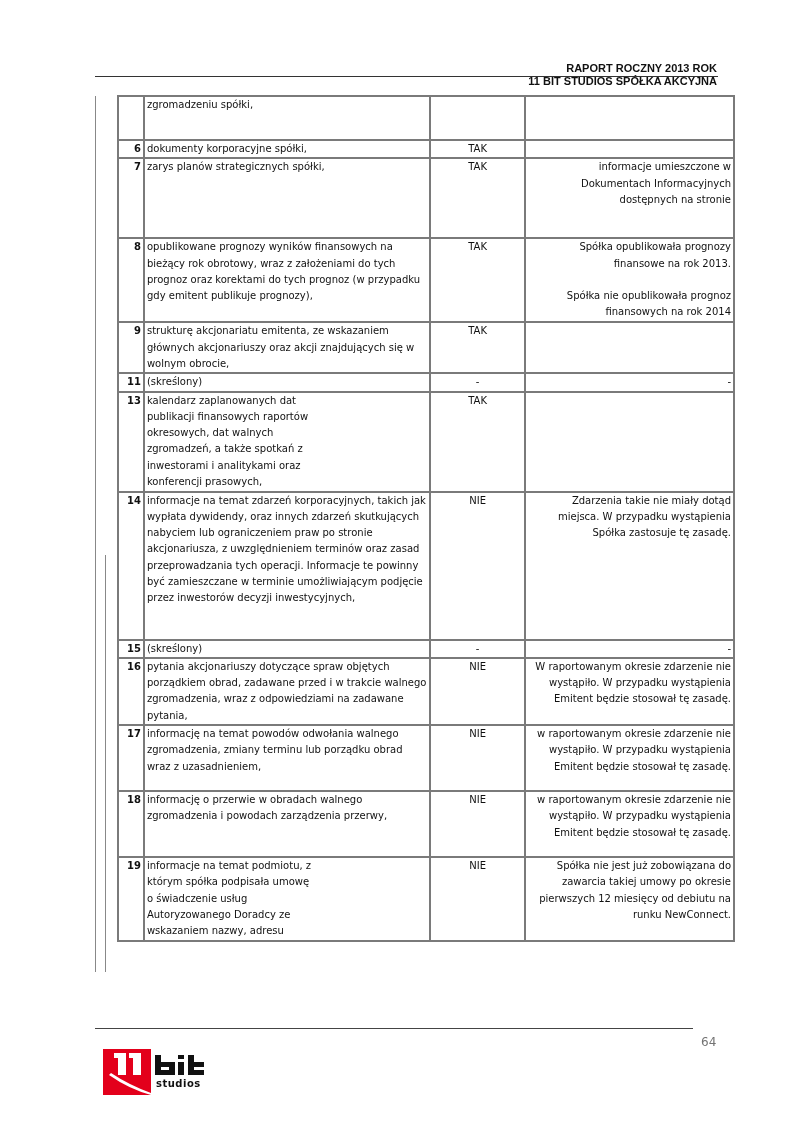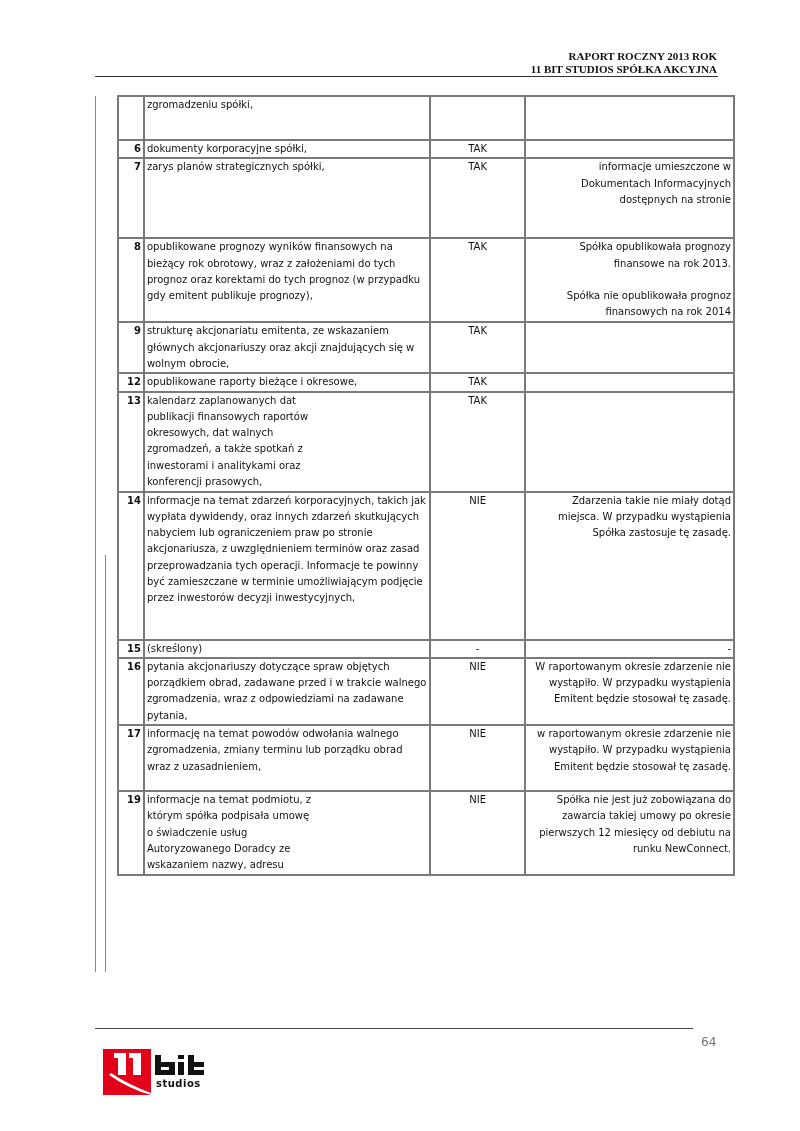--- a/index.html
+++ b/index.html
@@ -1,19 +1,19 @@
 <!DOCTYPE html>
 <html><head>
   <meta charset="utf-8">
   <style>
     html, body { margin: 0; padding: 0; background: #ffffff; }
     body { width: 800px; height: 1131px; position: relative; overflow: hidden;
            font-family: "DejaVu Sans", "Liberation Sans", sans-serif; color: #111; }
-    .header { position: absolute; right: 83px; top: 50px; text-align: right;
-              font-family: Liberation Serif, serif; font-weight: bold; font-size: 11px; line-height: 13px; color: #111; }
+    .header { position: absolute; right: 83px; top: 62px; text-align: right;
+              font-family: Liberation Sans, sans-serif; font-weight: bold; font-size: 11px; line-height: 13px; color: #111; }
     .header-rule { position: absolute; left: 95px; right: 82px; top: 76px; border-top: 1px solid #333; }
     .left-line { position: absolute; left: 95px; top: 96px; height: 876px; border-left: 1px solid #888; }
     .left-line2 { position: absolute; left: 105px; top: 555px; height: 417px; border-left: 1px solid #888; }
     table.main { position: absolute; left: 117px; top: 95px; width: 618px; border-collapse: collapse;
                  font-size: 10px; line-height: 16.3px; }
     table.main td { border: 2px solid #7a7a7a; vertical-align: top; padding: 0 2px; }
     td.num { width: 20px; text-align: right; font-weight: bold; padding-right: 1px; }
     td.desc { width: 282px; }
     td.val { width: 90px; text-align: center; }
     td.comm { width: 204px; }
@@ -71,26 +71,26 @@
         </td>
       </tr>
       <tr style="height: 51px;">
         <td class="num">9</td>
         <td class="desc">strukturę akcjonariatu emitenta, ze wskazaniem głównych akcjonariuszy oraz akcji znajdujących się w wolnym obrocie,</td>
         <td class="val">TAK</td>
         <td class="comm">
           <div class="comm-text"></div>
         </td>
       </tr>
-      <tr style="height: 18px;">
-        <td class="num">12</td>
-        <td class="desc">opublikowane raporty bieżące i okresowe,</td>
-        <td class="val">TAK</td>
-        <td class="comm">
-          <div class="comm-text"></div>
+      <tr style="height: 17px;">
+        <td class="num">11</td>
+        <td class="desc">(skreślony)</td>
+        <td class="val">-</td>
+        <td class="comm" style="text-align: center;">
+          <div class="comm-text">-</div>
         </td>
       </tr>
       <tr style="height: 100px;">
         <td class="num">13</td>
         <td class="desc">
           <div>kalendarz zaplanowanych dat</div>
           <div>publikacji finansowych raportów</div>
           <div>okresowych, dat walnych</div>
           <div>zgromadzeń, a także spotkań z</div>
           <div>inwestorami i analitykami oraz</div>
@@ -126,20 +126,28 @@
         </td>
       </tr>
       <tr style="height: 66px;">
         <td class="num">17</td>
         <td class="desc">informację na temat powodów odwołania walnego zgromadzenia, zmiany terminu lub porządku obrad wraz z uzasadnieniem,</td>
         <td class="val">NIE</td>
         <td class="comm">
           <div class="comm-text">w raportowanym okresie zdarzenie nie wystąpiło. W przypadku wystąpienia Emitent będzie stosował tę zasadę.</div>
         </td>
       </tr>
+      <tr style="height: 66px;">
+        <td class="num">18</td>
+        <td class="desc">informację o przerwie w obradach walnego zgromadzenia i powodach zarządzenia przerwy,</td>
+        <td class="val">NIE</td>
+        <td class="comm">
+          <div class="comm-text">w raportowanym okresie zdarzenie nie wystąpiło. W przypadku wystąpienia Emitent będzie stosował tę zasadę.</div>
+        </td>
+      </tr>
       <tr style="height: 82px;">
         <td class="num">19</td>
         <td class="desc">
           <div>informacje na temat podmiotu, z</div>
           <div>którym spółka podpisała umowę</div>
           <div>o świadczenie usług</div>
           <div>Autoryzowanego Doradcy ze</div>
           <div>wskazaniem nazwy, adresu</div>
         </td>
         <td class="val">NIE</td>

